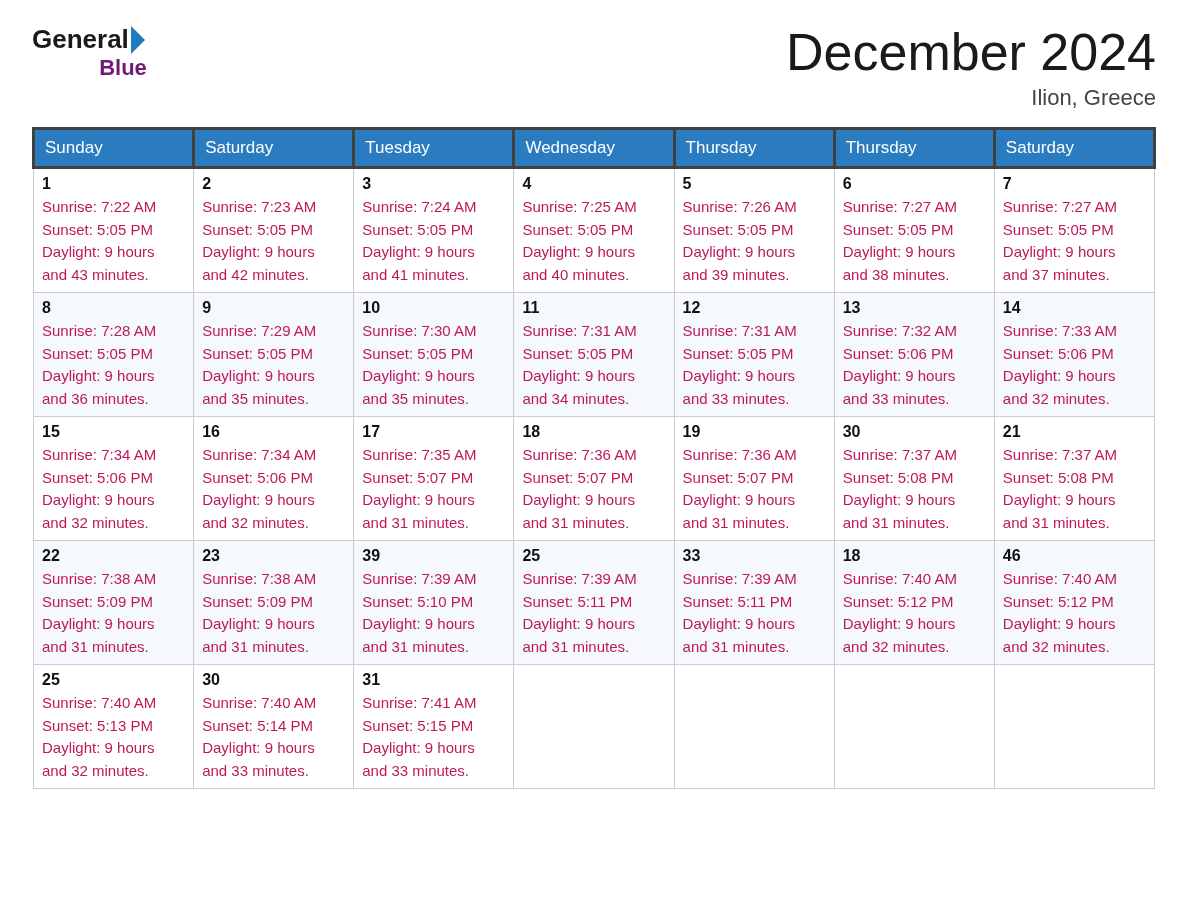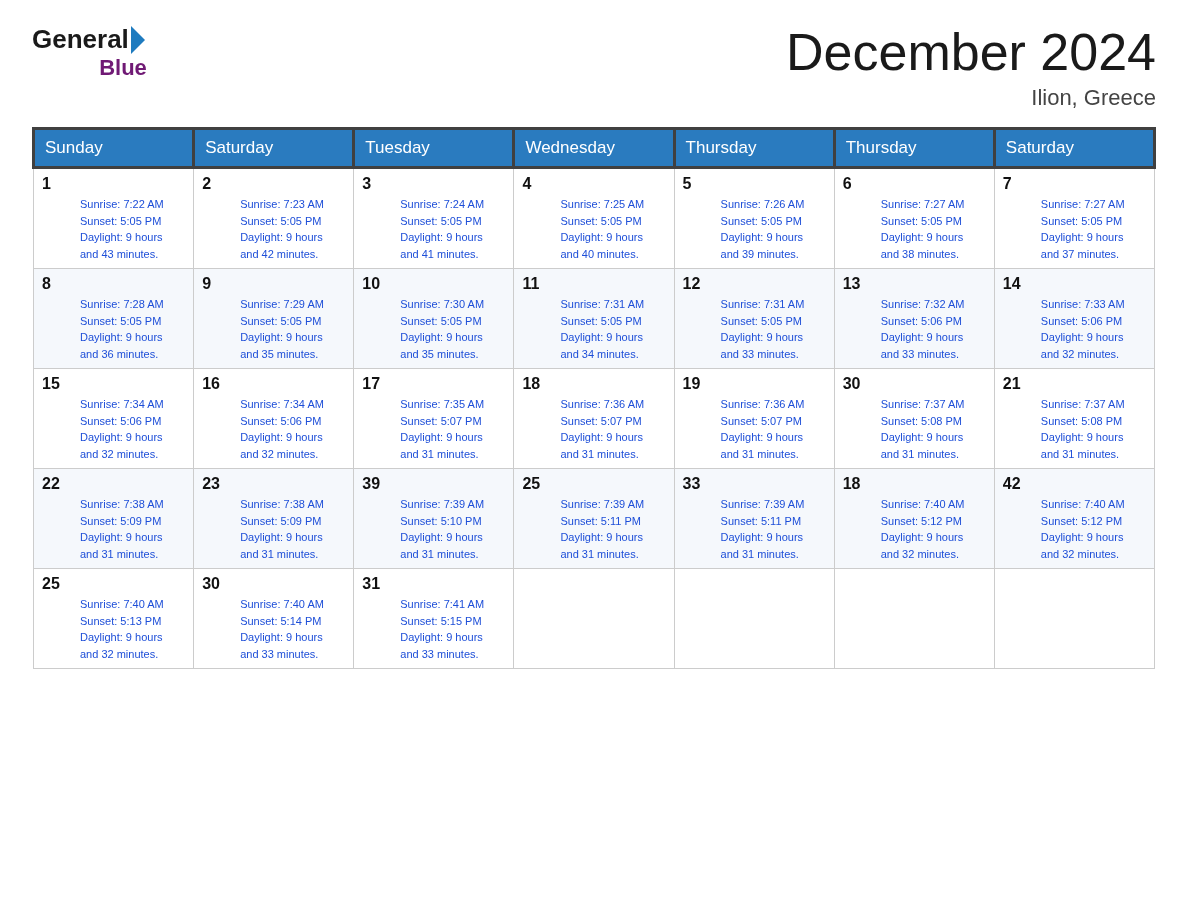--- a/index.html
+++ b/index.html
@@ -84,24 +84,23 @@
     .calendar tr:nth-child(even) td {
       background: #f5f8fc;
     }
     .day-number {
       font-size: 16px;
       font-weight: bold;
       margin-bottom: 3px;
       color: #111;
     }
     .day-detail {
-      font-size: 11px;
-      color: #1d4ed8;
+      font-size: 15px;
+      color: #be185d;
       line-height: 1.5;
-      margin-left: 38px;
     }
     .empty-cell {
       background: #fff !important;
     }
     .week-row td {
       height: 100px;
     }
   </style>
 </head>
 <body>
@@ -379,21 +378,21 @@
         <td>
         <div class="day-number">18</div>
         <div class="day-detail">
           Sunrise: 7:40 AM<br>
           Sunset: 5:12 PM<br>
           Daylight: 9 hours<br>
           and 32 minutes.
         </div>
       </td>
         <td>
-        <div class="day-number">42</div>
+        <div class="day-number">46</div>
         <div class="day-detail">
           Sunrise: 7:40 AM<br>
           Sunset: 5:12 PM<br>
           Daylight: 9 hours<br>
           and 32 minutes.
         </div>
       </td>
       </tr>
       <tr class="week-row">
         <td>

